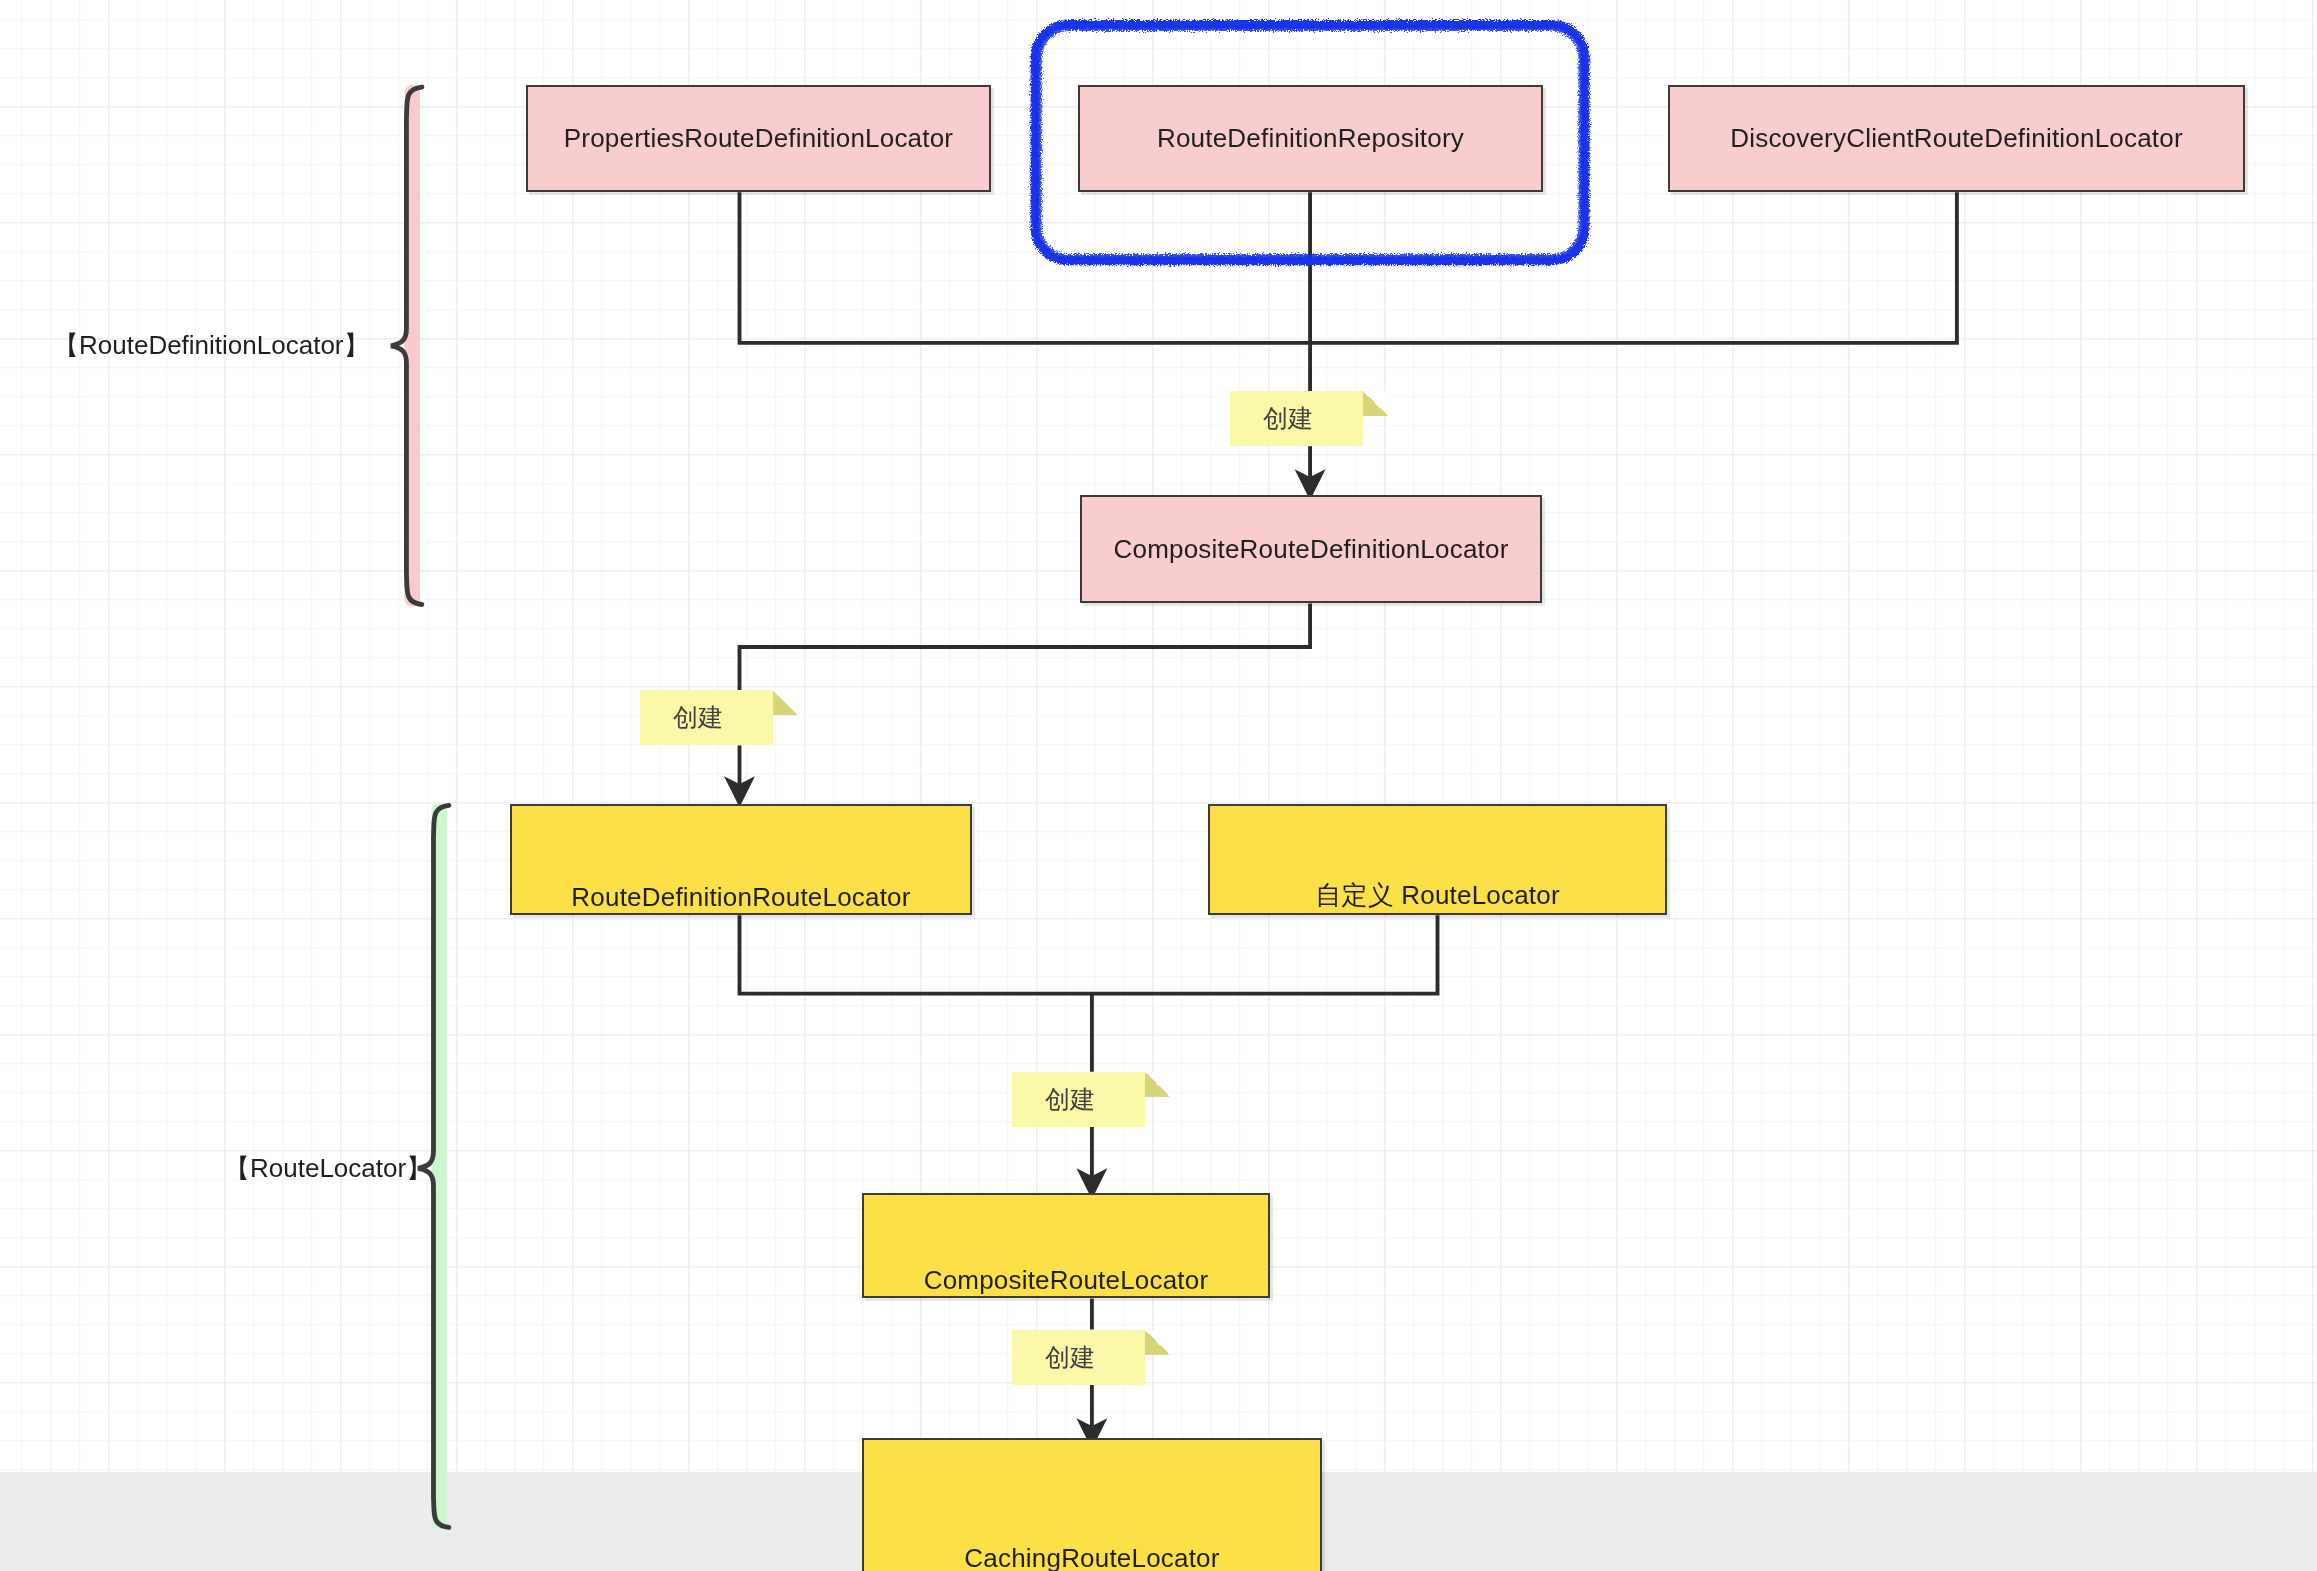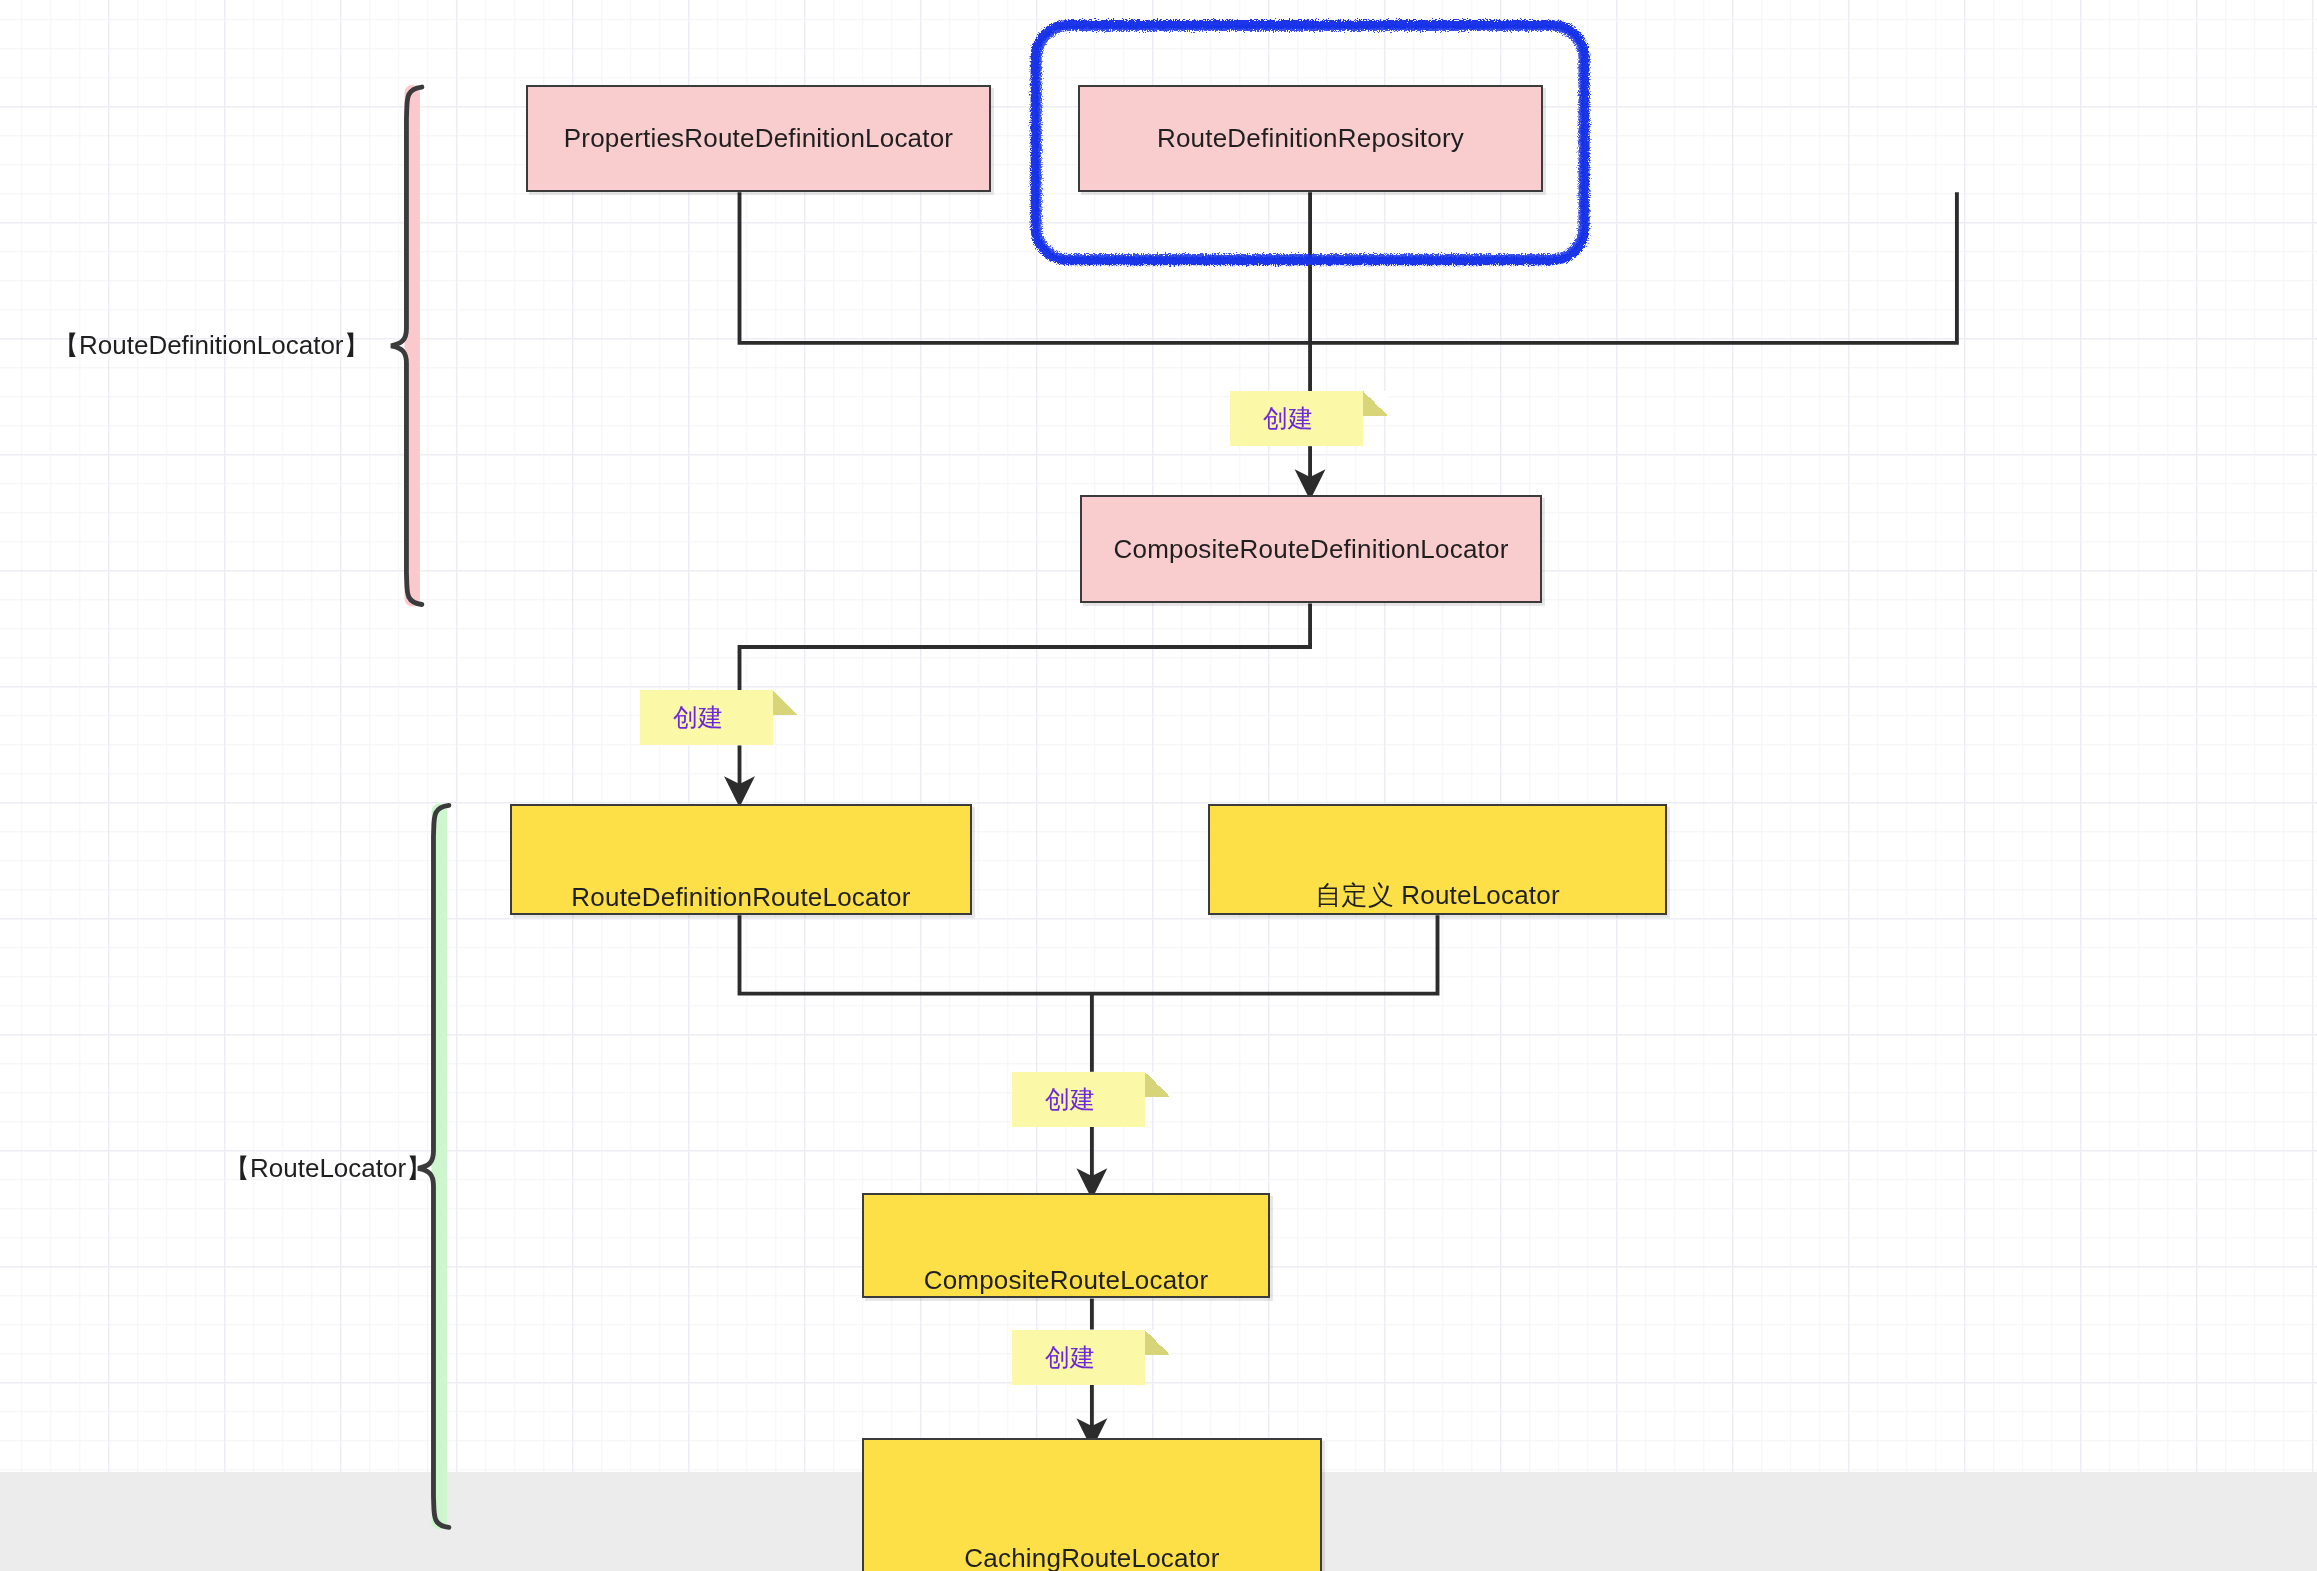--- a/index.html
+++ b/index.html
@@ -50,21 +50,21 @@
     box-shadow:2.9px 2.9px 0 rgba(0,0,0,.10);
     user-select:none;
   }
   .node.pink{background:#f9ccce;}
   .node.green{background:#fde047;align-items:flex-end;}
 
   
   .sticky{
     position:absolute;
     background:#fbf8a8;
-    color:#6d28d9;
+    color:#404040;
     font-size:25px;
     display:flex;align-items:center;
     padding-left:33px;
     box-sizing:border-box;
     user-select:none;
   }
   .sticky .fold2{
     position:absolute;top:0;right:-25px;width:25px;height:25px;
     background:linear-gradient(to bottom left,#ffffff 50%, #d8d47a 50%);
   }
@@ -140,20 +140,23 @@
   <div class="grouplabel" style="left:193px;top:1151px;margin-left:31px;">【RouteLocator】</div>
 
   <div class="node pink" style="left:526px;top:85px;width:465px;height:107px;">
     <span>PropertiesRouteDefinitionLocator</span>
   </div>
 
   <div class="node pink" style="left:1078px;top:85px;width:465px;height:107px;">
     <span>RouteDefinitionRepository</span>
   </div>
 
+  <div class="node pink" style="left:1668px;top:85px;width:577px;height:107px;">
+    <span>DiscoveryClientRouteDefinitionLocator</span>
+  </div>
 
   <div class="node pink" style="left:1080px;top:495px;width:462px;height:108px;">
     <span>CompositeRouteDefinitionLocator</span>
   </div>
 
   <div class="node green" style="left:510px;top:804px;width:462px;height:111px;">
     <span>RouteDefinitionRouteLocator</span>
   </div>
 
   <div class="node green" style="left:1208px;top:804px;width:459px;height:111px;">

